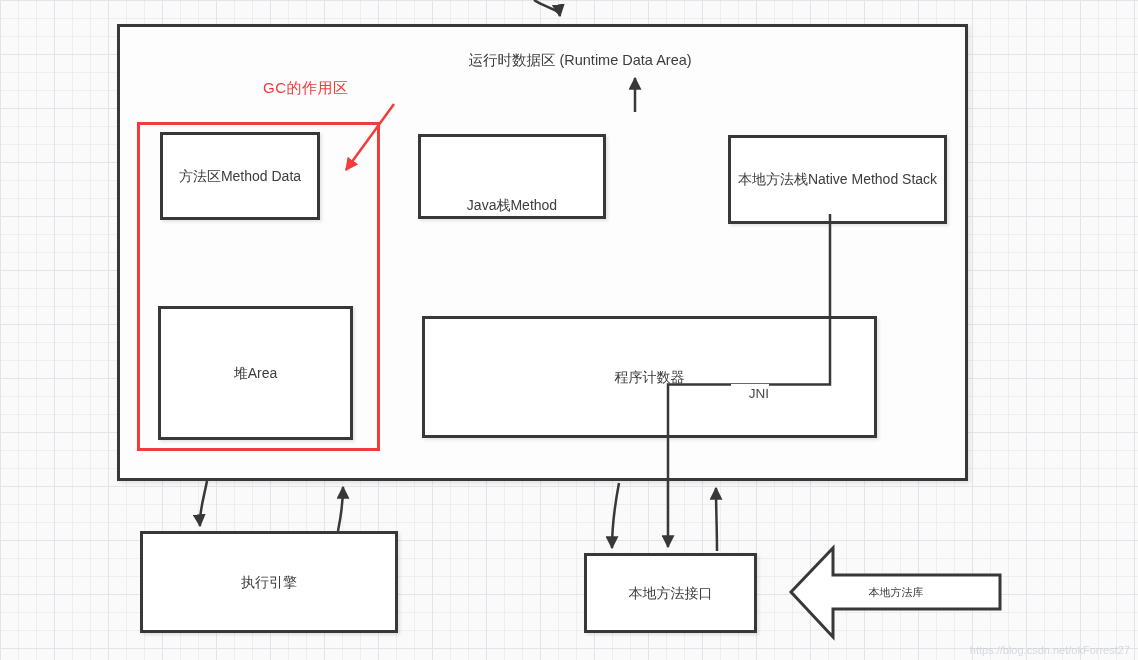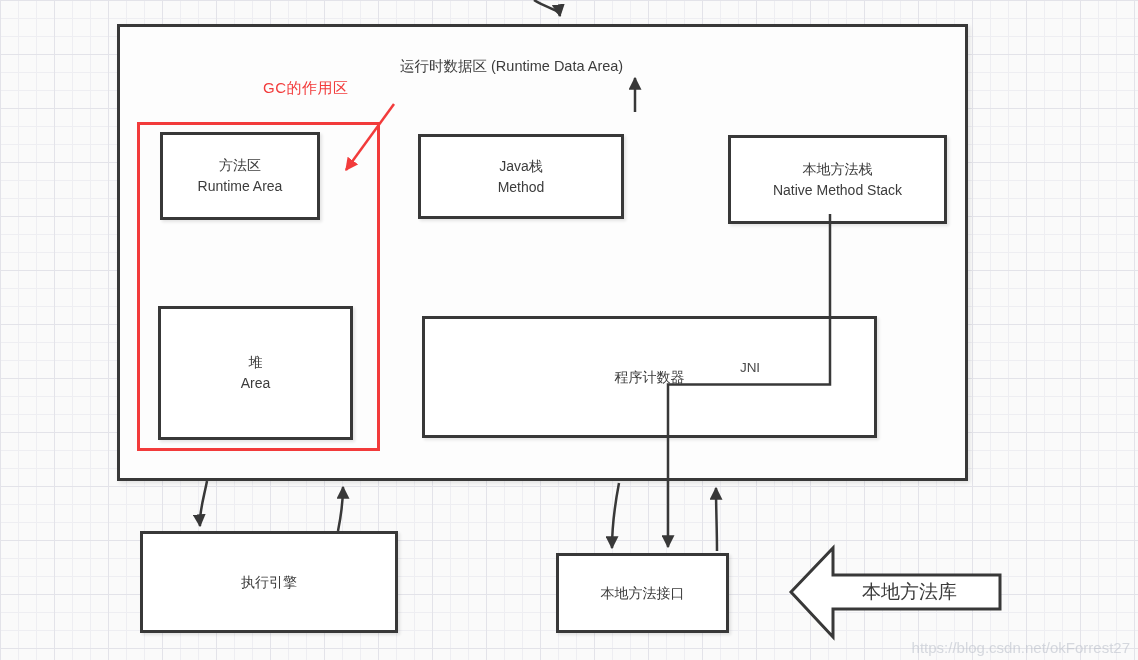--- a/index.html
+++ b/index.html
@@ -18,43 +18,43 @@
       linear-gradient(#eeeef2 1px, transparent 1px),
       linear-gradient(90deg,#eeeef2 1px, transparent 1px);
     background-size:54px 54px,54px 54px,18px 18px,18px 18px;
   }
   .box{
     position:absolute;
     background:#ffffff;
     border:3px solid #383838;
     box-sizing:border-box;
     display:flex;
-    flex-direction:column;
+    flex-direction:row;
     align-items:center;
     justify-content:center;
     text-align:center;
     font-size:14px;
     line-height:1.5;
     color:#3c3c3c;
     box-shadow:2px 2px 3px rgba(0,0,0,0.10);
     z-index:2;
   }
   .outer-box{
     position:absolute;
     left:117px;top:24px;width:851px;height:457px;
     background:#fdfdfd;
     border:3px solid #383838;
     box-sizing:border-box;
     box-shadow:2px 2px 4px rgba(0,0,0,0.10);
     z-index:1;
   }
   .outer-title{
     position:absolute;
-    left:400px;top:57px;width:360px;
-    text-align:left;
+    left:400px;top:51px;width:360px;
+    text-align:center;
     font-size:14.5px;
     color:#3c3c3c;
     z-index:4;
   }
   .gc-region{
     position:absolute;
     left:137px;top:122px;width:243px;height:329px;
     border:3px solid #f23b3b;
     box-sizing:border-box;
     background:transparent;
@@ -62,73 +62,73 @@
   }
   .gc-label{
     position:absolute;
     left:263px;top:79px;
     font-size:15px;
     color:#f23b3b;
     z-index:4;
     letter-spacing:0.5px;
   }
   .method-area{left:160px;top:132px;width:160px;height:88px;}
-  .java-stack{left:418px;top:134px;width:206px;height:85px;}
+  .java-stack{left:418px;top:134px;width:188px;height:85px;align-items:flex-end;}
   .native-method-stack{left:728px;top:135px;width:219px;height:89px;}
   .heap{left:158px;top:306px;width:195px;height:134px;}
   .program-counter{left:422px;top:316px;width:455px;height:122px;}
   .execution-engine{left:140px;top:531px;width:258px;height:102px;}
-  .native-interface{left:556px;top:553px;width:173px;height:80px;font-family:Liberation Serif, serif;}
+  .native-interface{left:584px;top:553px;width:173px;height:80px;font-family:Liberation Serif, serif;}
   .jni-label{
     position:absolute;
-    left:731px;top:358px;width:38px;height:19px;
+    left:731px;top:384px;width:38px;height:19px;
     background:#ffffff;
-    text-align:center;
+    text-align:right;
     font-size:13.5px;
     color:#4a4a4a;
     line-height:19px;
     z-index:4;
   }
   .native-library-label{
     position:absolute;
     left:835px;top:576px;width:122px;height:32px;
-    text-align:right;
+    text-align:center;
     line-height:32px;
-    font-size:19px;
+    font-size:11px;
     color:#3c3c3c;
     z-index:4;
   }
   svg.overlay{
     position:absolute;
     left:0;top:0;width:1138px;height:660px;
     z-index:3;
     pointer-events:none;
   }
   .watermark{
     position:absolute;
     right:8px;bottom:4px;
-    font-size:15px;
+    font-size:11px;
     color:rgba(183,187,198,0.55);
     z-index:5;
   }
 </style>
 </head>
 <body>
 
 <div class="canvas">
 
   <div class="outer-box"></div>
   <div class="outer-title">运行时数据区 (Runtime Data Area)</div>
 
   <div class="gc-region"></div>
   <div class="gc-label">GC的作用区</div>
 
   <div class="box method-area">
     <span>方法区</span>
-    <span>Runtime Area</span>
+    <span>Method Data</span>
   </div>
 
   <div class="box java-stack">
     <span>Java栈</span>
     <span>Method</span>
   </div>
 
   <div class="box native-method-stack">
     <span>本地方法栈</span>
     <span>Native Method Stack</span>

